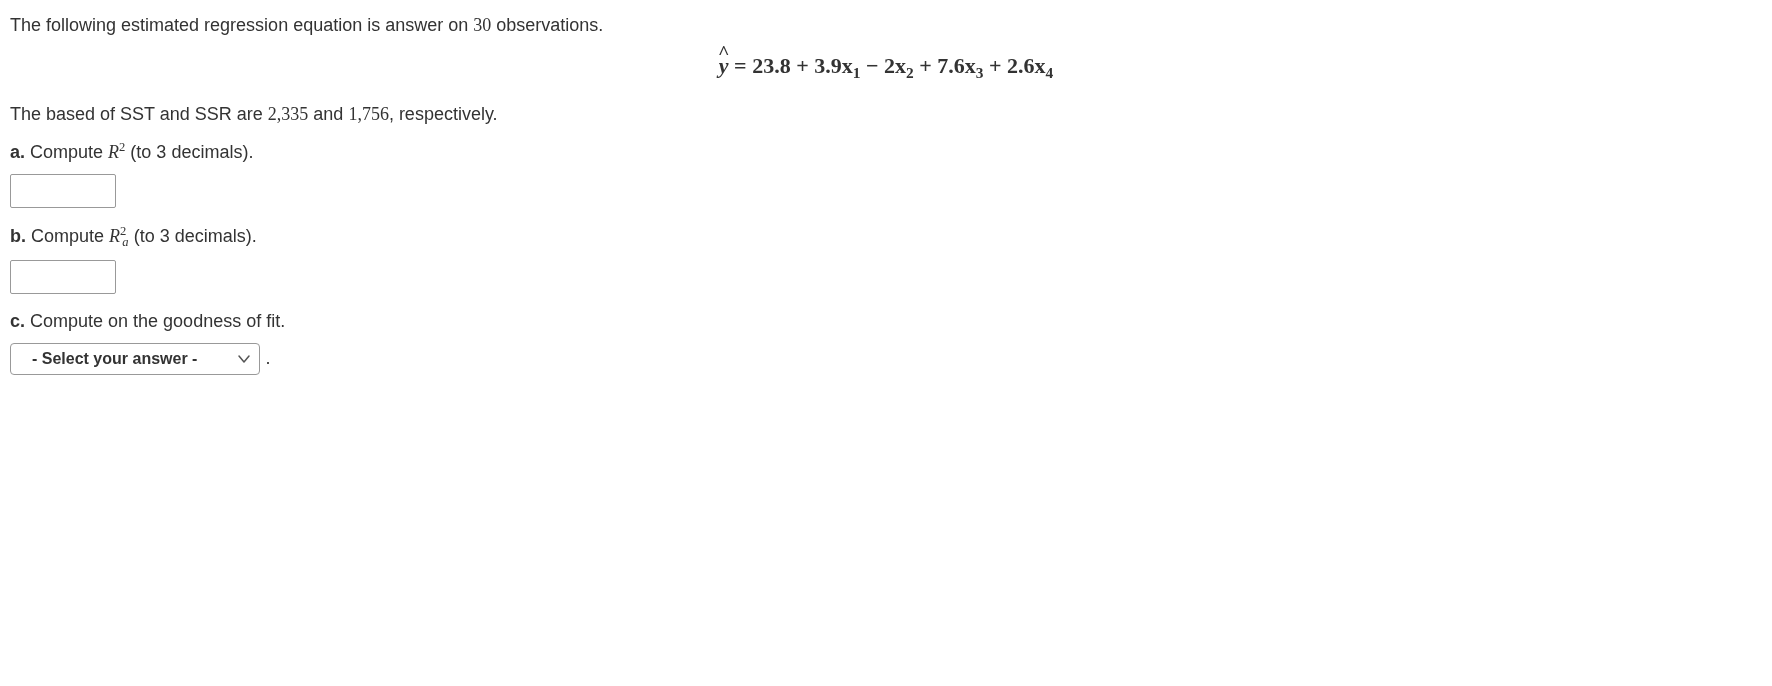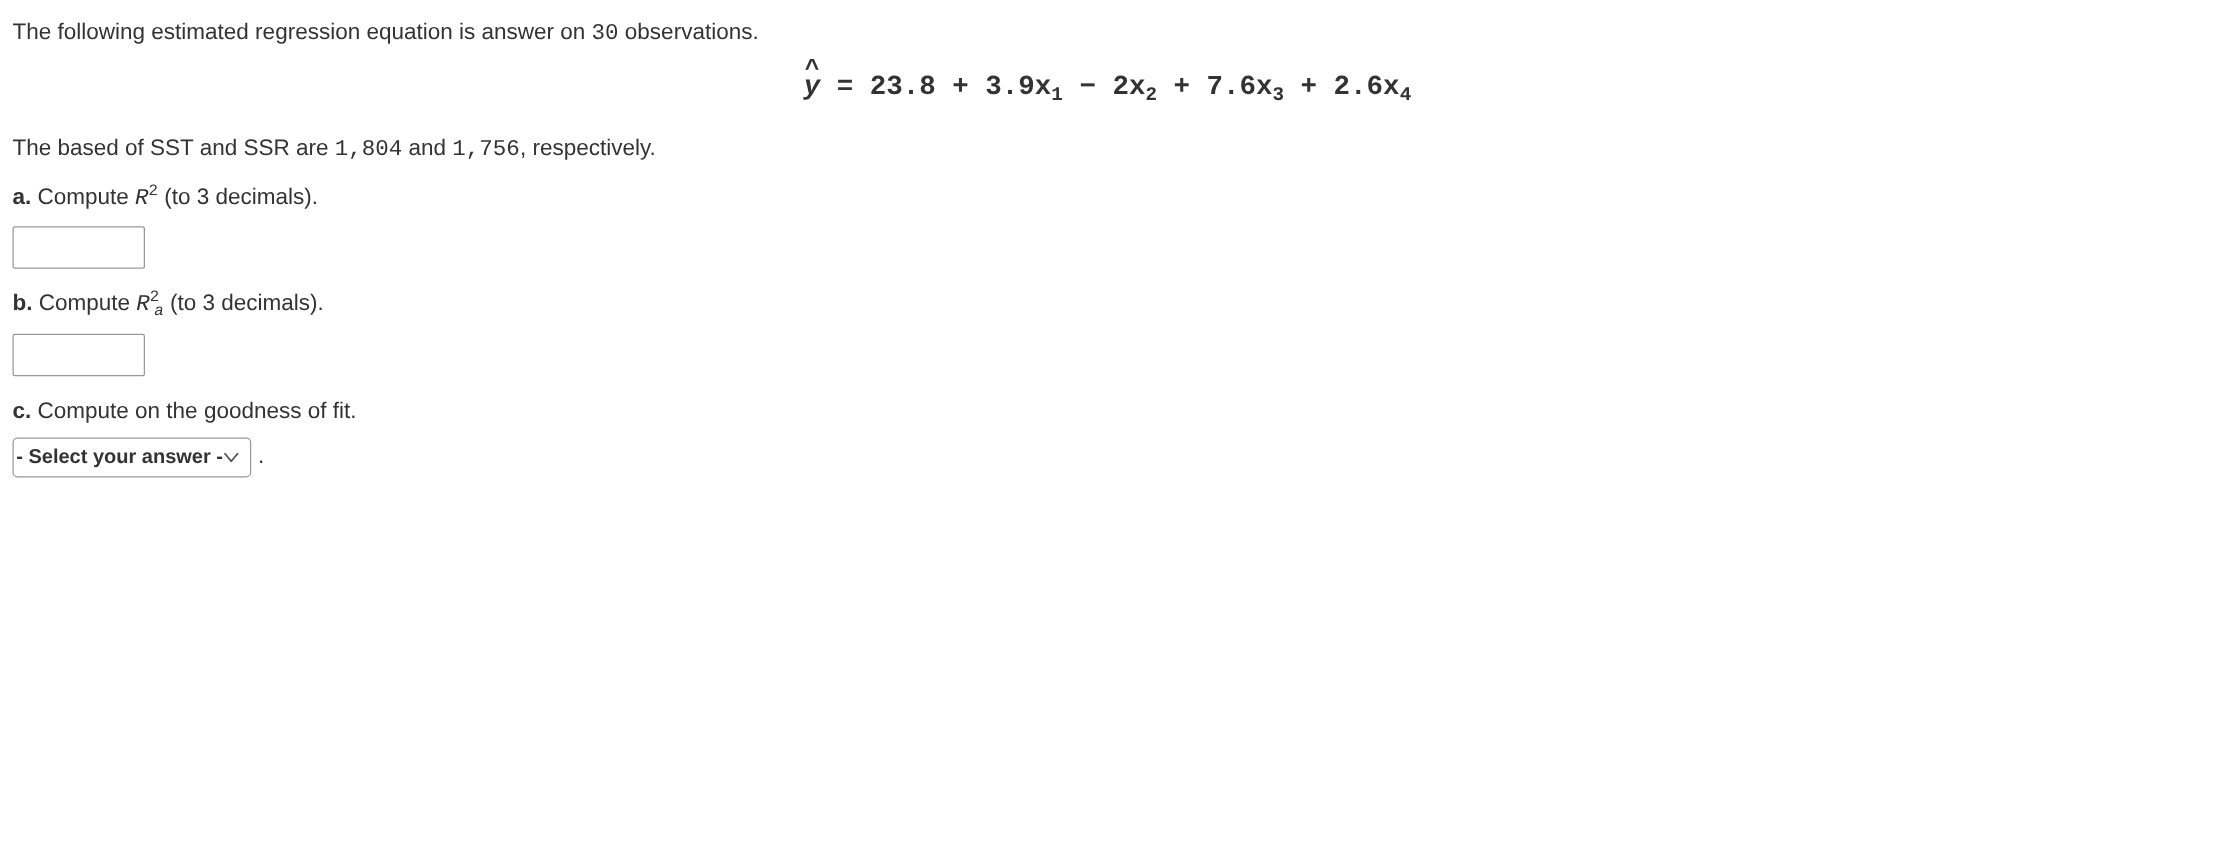--- a/index.html
+++ b/index.html
@@ -15,21 +15,21 @@
   .line {
     margin: 4px 0 10px 0;
   }
   .equation {
     text-align: center;
     font-family: 'Times New Roman', Times, serif;
     font-size: 22px;
     margin: 8px 0 16px 0;
   }
   .math {
-    font-family: Liberation Mono, monospace;
+    font-family: Liberation Serif, serif;
     margin-top: 40px;
   }
   .hat {
     position: relative;
     display: inline-block;
   }
   .hat::before {
     content: "^";
     position: absolute;
     top: -0.55em;
@@ -51,26 +51,27 @@
     padding: 2px 4px;
     margin: 6px 0 14px 0;
     display: block;
     border-radius: 2px;
   }
   .select-wrap {
     display: inline-flex;
     align-items: center;
     border: 1px solid #999;
     border-radius: 4px;
-    padding: 3px 8px 3px 2px;
+    padding: 3px 8px 3px 21px;
     font-weight: bold;
     font-size: 16px;
     color: #333;
     vertical-align: middle;
     background: #fff;
+    gap: 40px;
   }
   .chevron {
     display: inline-block;
     width: 14px;
     height: 14px;
   }
   .chevron svg {
     display: block;
   }
   sup {
@@ -90,21 +91,21 @@
   <span>The following estimated regression equation is answer on </span><span class="math">30</span><span> observations.</span>
 </div>
 
 <div class="equation">
   <span class="bold math">
     <span class="hat"><span class="rsq">y</span></span><span> = 23.8 + 3.9x</span><sub>1</sub><span> − 2x</span><sub>2</sub><span> + 7.6x</span><sub>3</sub><span> + 2.6x</span><sub>4</sub>
   </span>
 </div>
 
 <div class="line">
-  <span>The based of SST and SSR are </span><span class="math">1,804</span><span> and </span><span class="math">1,756</span><span>, respectively.</span>
+  <span>The based of SST and SSR are </span><span class="math">2,335</span><span> and </span><span class="math">1,756</span><span>, respectively.</span>
 </div>
 
 <div class="question">
   <span class="bold">a.</span><span> Compute </span><span class="math rsq">R</span><sup class="math">2</sup><span> (to 3 decimals).</span>
 </div>
 <input type="text" class="input-box" style="">
 
 <div class="question">
   <span class="bold">b.</span><span> Compute </span><span class="math rsq">R</span><sup class="math">2</sup><sub class="math rsq" style="margin-left:-4px;">a</sub><span> (to 3 decimals).</span>
 </div>

